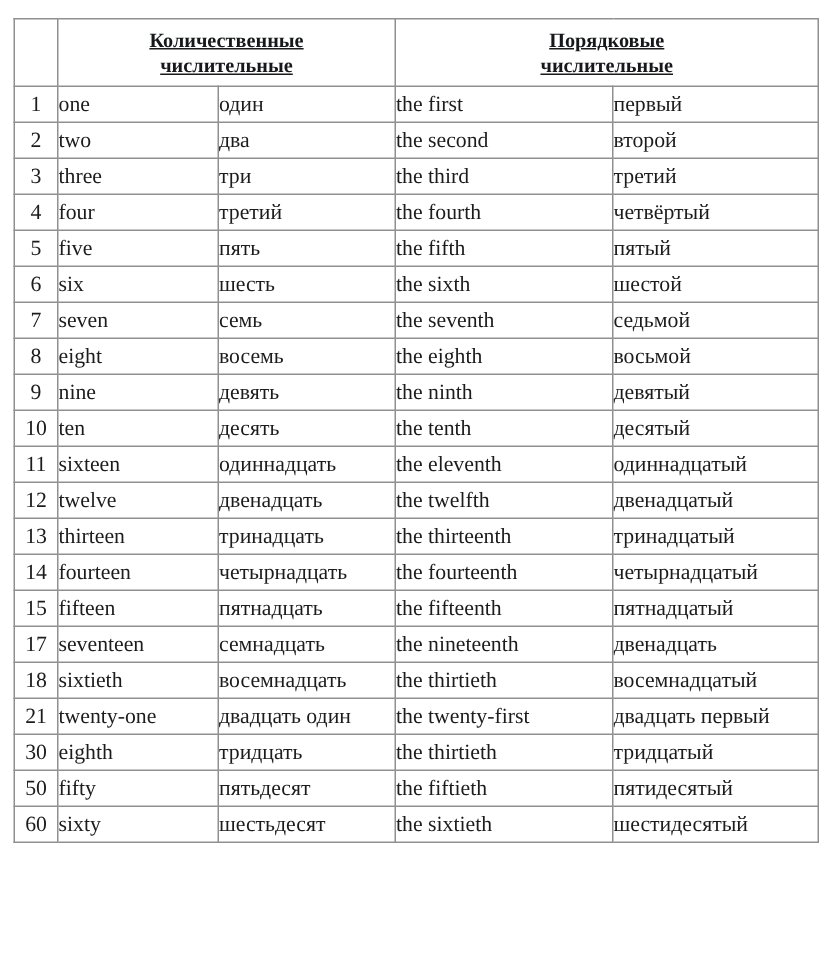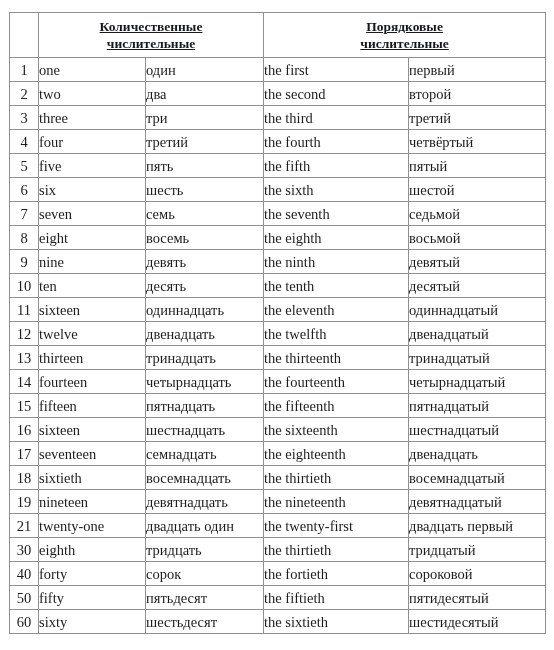--- a/index.html
+++ b/index.html
@@ -204,69 +204,48 @@
           <td class="txt">четырнадцатый</td>
         </tr>
         <tr>
           <td class="num">15</td>
           <td class="txt">fifteen</td>
           <td class="txt">пятнадцать</td>
           <td class="txt">the fifteenth</td>
           <td class="txt">пятнадцатый</td>
         </tr>
         <tr>
-          <td class="num">16</td>
-          <td class="txt">sixteen</td>
-          <td class="txt">шестнадцать</td>
-          <td class="txt">the sixteenth</td>
-          <td class="txt">шестнадцатый</td>
-        </tr>
-        <tr>
           <td class="num">17</td>
           <td class="txt">seventeen</td>
           <td class="txt">семнадцать</td>
-          <td class="txt">the eighteenth</td>
+          <td class="txt">the nineteenth</td>
           <td class="txt">двенадцать</td>
         </tr>
         <tr>
           <td class="num">18</td>
           <td class="txt">sixtieth</td>
           <td class="txt">восемнадцать</td>
           <td class="txt">the thirtieth</td>
           <td class="txt">восемнадцатый</td>
         </tr>
         <tr>
-          <td class="num">19</td>
-          <td class="txt">nineteen</td>
-          <td class="txt">девятнадцать</td>
-          <td class="txt">the nineteenth</td>
-          <td class="txt">девятнадцатый</td>
-        </tr>
-        <tr>
           <td class="num">21</td>
           <td class="txt">twenty-one</td>
           <td class="txt">двадцать один</td>
           <td class="txt">the twenty-first</td>
           <td class="txt">двадцать первый</td>
         </tr>
         <tr>
           <td class="num">30</td>
           <td class="txt">eighth</td>
           <td class="txt">тридцать</td>
           <td class="txt">the thirtieth</td>
           <td class="txt">тридцатый</td>
         </tr>
         <tr>
-          <td class="num">40</td>
-          <td class="txt">forty</td>
-          <td class="txt">сорок</td>
-          <td class="txt">the fortieth</td>
-          <td class="txt">сороковой</td>
-        </tr>
-        <tr>
           <td class="num">50</td>
           <td class="txt">fifty</td>
           <td class="txt">пятьдесят</td>
           <td class="txt">the fiftieth</td>
           <td class="txt">пятидесятый</td>
         </tr>
         <tr>
           <td class="num">60</td>
           <td class="txt">sixty</td>
           <td class="txt">шестьдесят</td>

